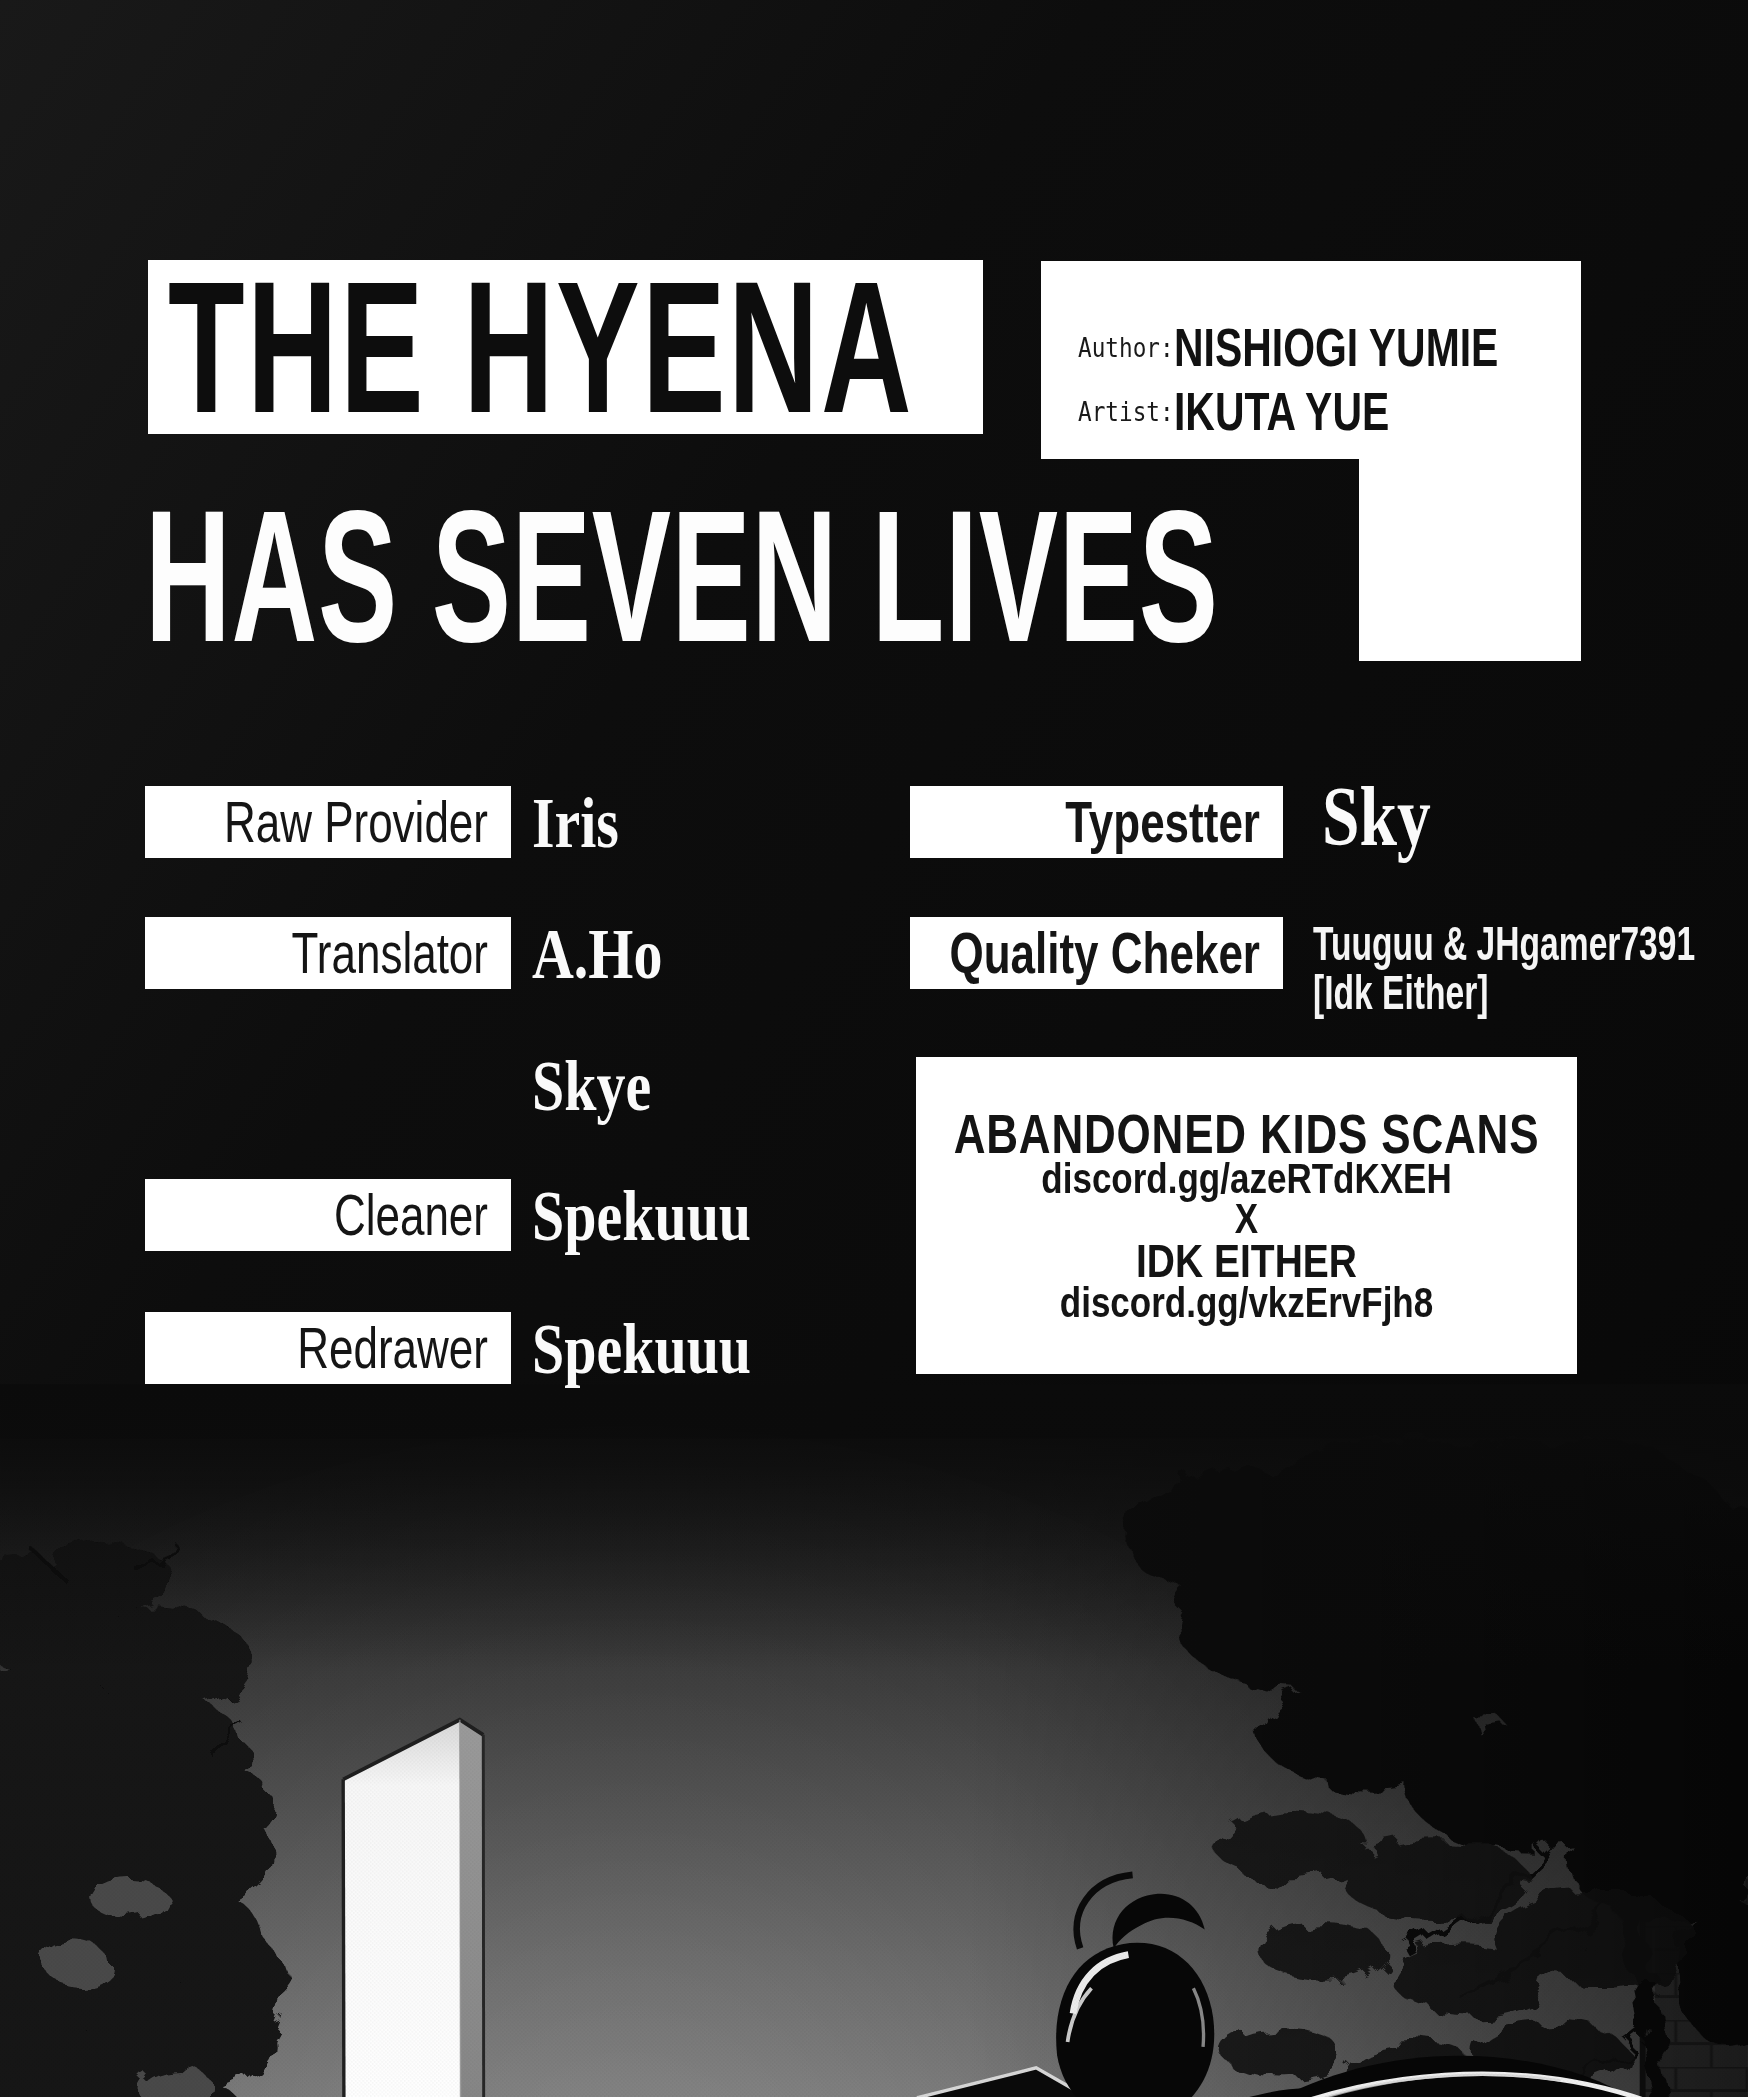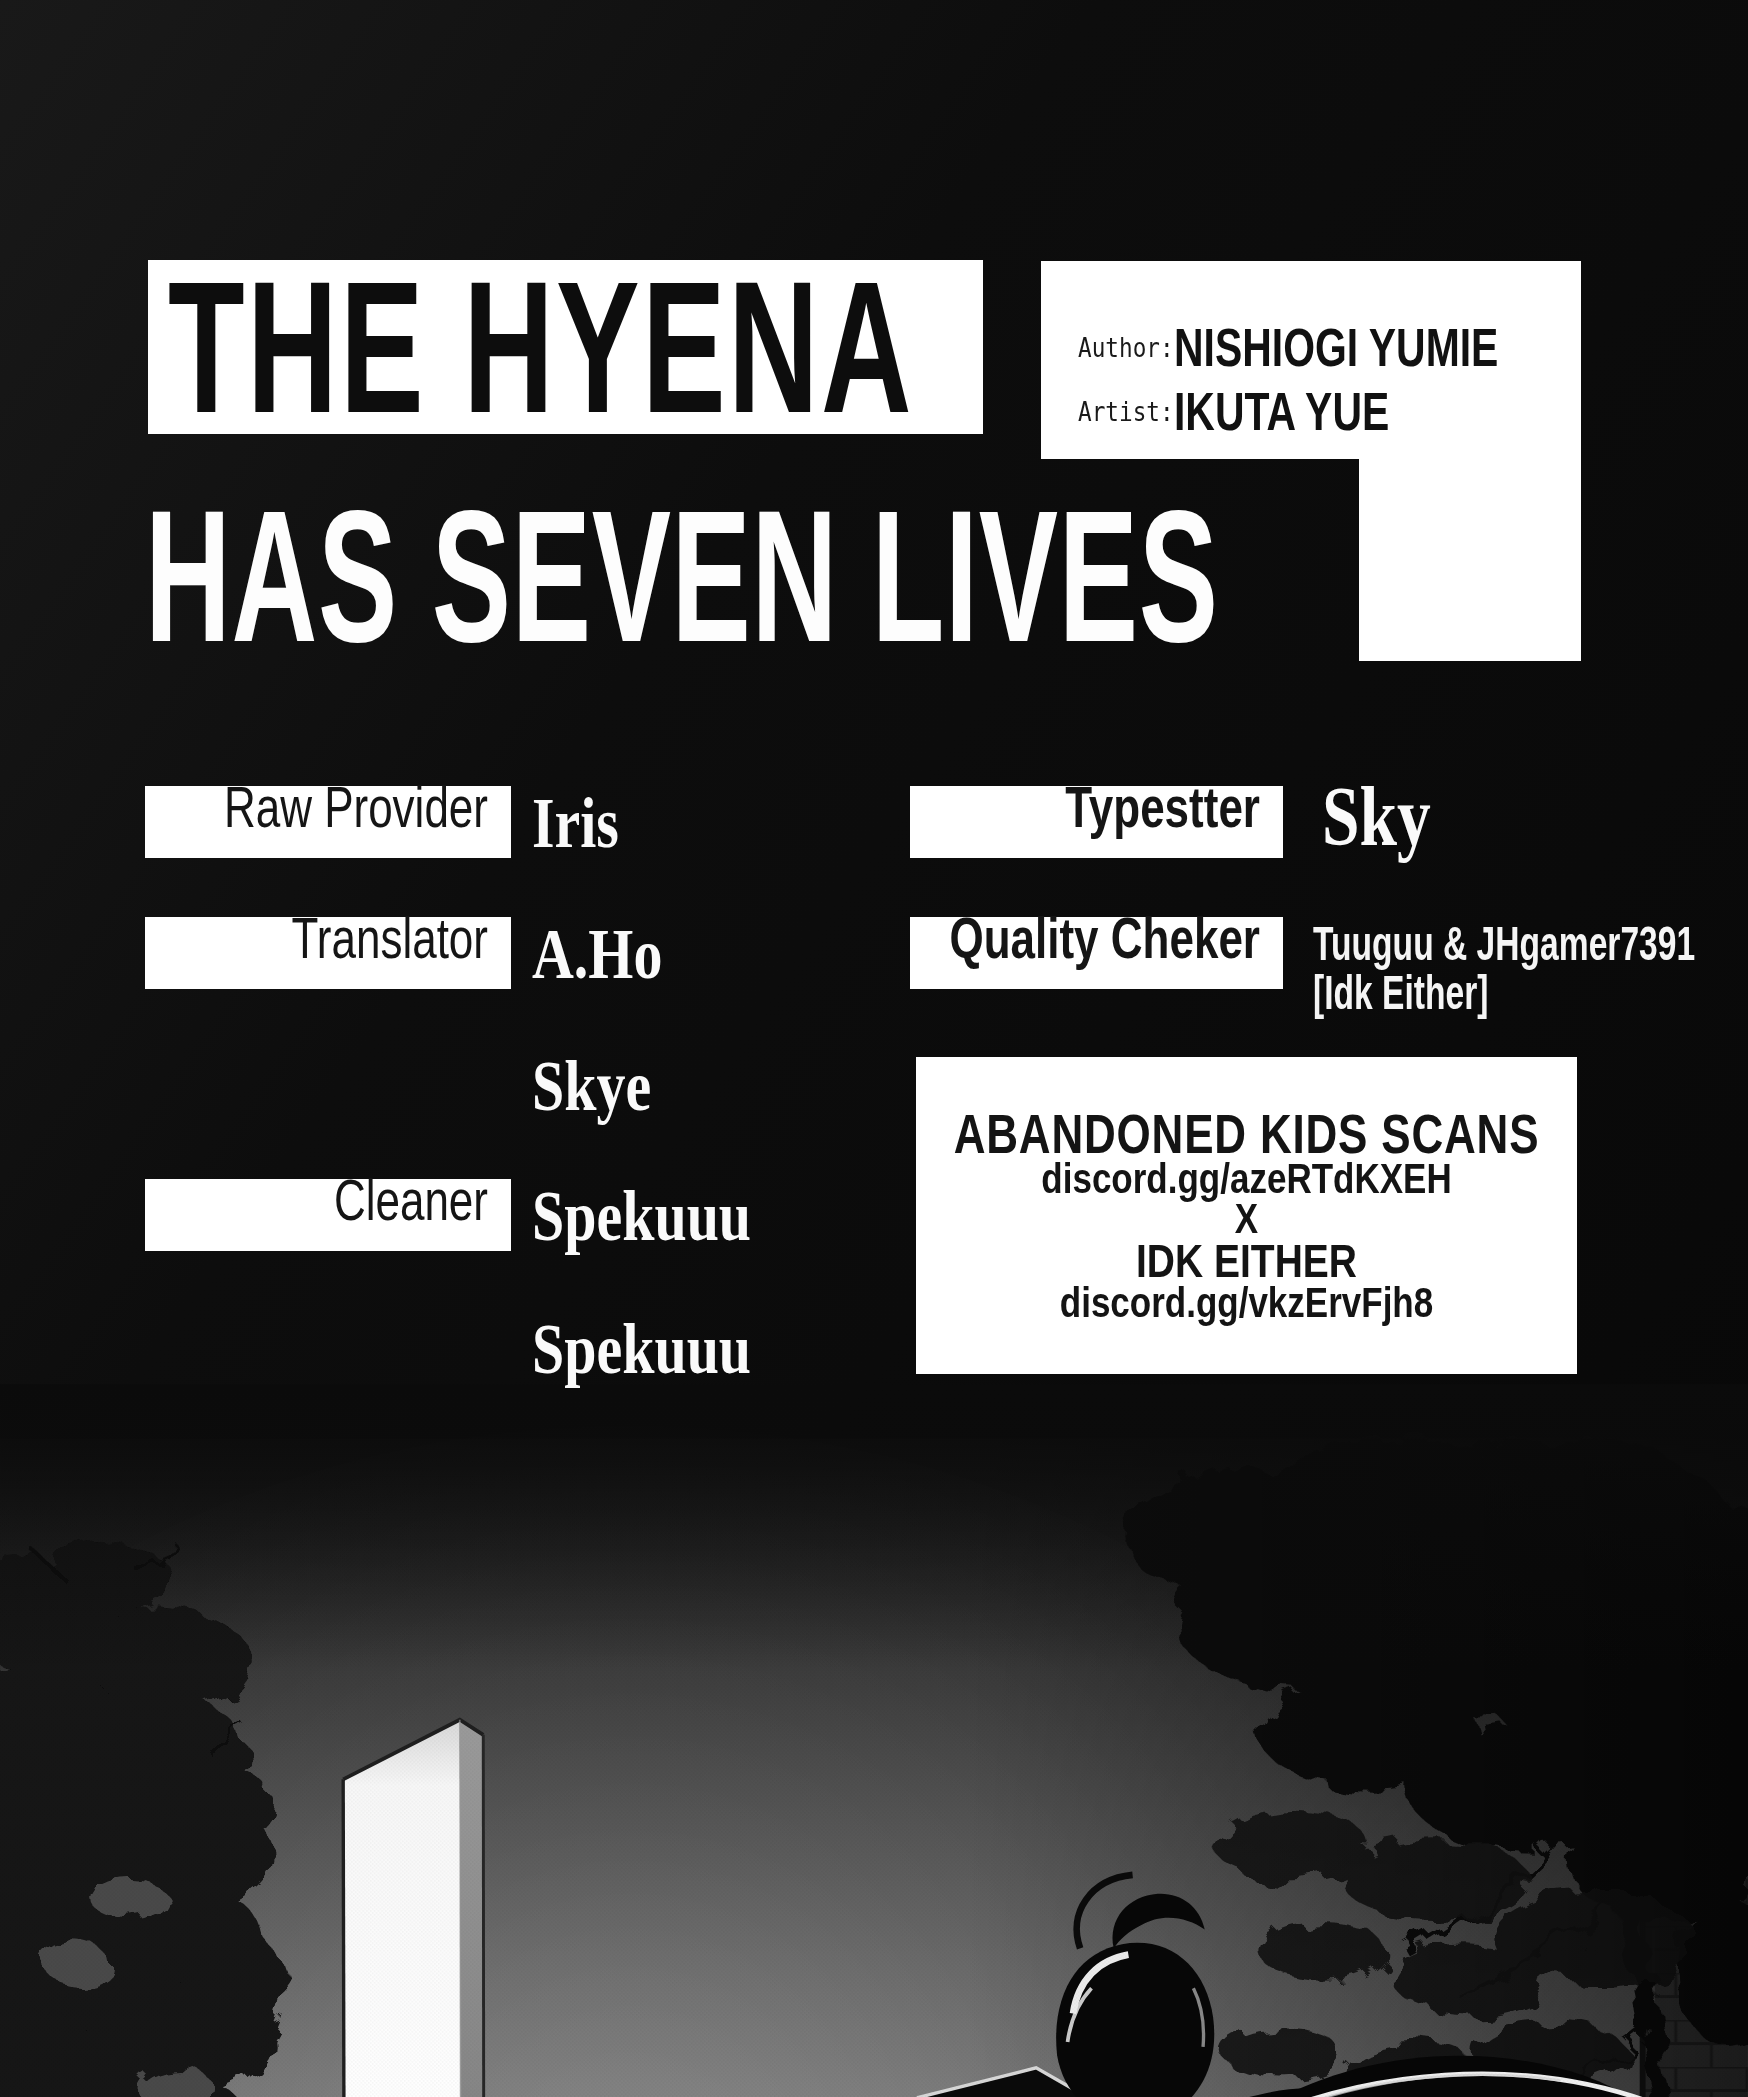--- a/index.html
+++ b/index.html
@@ -15,21 +15,21 @@
   
   .title-box{left:148px;top:260px;width:835px;height:174px;display:flex;align-items:center;padding-left:20px;box-sizing:border-box;}
   .title-text{font-size:132px;font-weight:900;letter-spacing:2.5px;color:#0d0d0d;transform:scale(0.95,1.42);transform-origin:left center;white-space:nowrap;}
   .subtitle{left:145px;top:469px;color:#fdfdfd;font-size:132px;font-weight:900;letter-spacing:0.8px;transform:scale(0.90,1.42);transform-origin:left top;white-space:nowrap;}
   .author-box{left:1041px;top:261px;width:540px;height:198px;display:flex;flex-direction:column;justify-content:flex-end;gap:14.3px;padding:0 0 22px 37px;box-sizing:border-box;}
   .byline-row{display:flex;align-items:center;}
   .byline-label{font-family:"DejaVu Sans Mono",monospace;font-size:22.7px;color:#1a1a1a;transform:scaleY(1.15);}
   .byline-name{font-size:44px;font-weight:800;color:#111;transform:scale(0.93,1.22);transform-origin:left center;white-space:nowrap;}
   .right-bar{left:1359px;top:455px;width:222px;height:206px;}
   
-  .role-box{width:366px;height:72px;display:flex;}
+  .role-box{width:366px;height:72px;display:flex;align-items:center;}
   .role-box.l{left:145px;}
   .role-box.r{left:910px;width:373px;font-weight:bold;}
   .role-text{display:block;width:100%;text-align:right;padding-right:23px;box-sizing:border-box;font-size:44px;color:#151515;transform:scaleY(1.32);white-space:nowrap;}
   .value{position:absolute;height:72px;display:flex;align-items:flex-end;font-family:Liberation Serif, serif;}
   .value-text{font-size:61px;font-weight:800;color:#fafafa;transform:scale(0.95,1.18);transform-origin:left center;white-space:nowrap;}
   .value-text.big{font-size:71px;}
   .qc-value{position:absolute;left:1313px;top:917px;padding-top:3.4px;}
   .qc-line{font-size:40px;font-weight:800;color:#f5f5f5;transform:scale(0.84,1.18);transform-origin:left center;white-space:nowrap;line-height:49px;}
   
   .group-box{left:916px;top:1057px;width:661px;height:317px;display:flex;flex-direction:column;align-items:center;justify-content:center;padding:12.6px 8.4px;box-sizing:border-box;color:#141414;}
@@ -361,20 +361,23 @@
     <span class="value-text">Skye</span>
   </div>
 
   <div class="whitebox role-box l" style="top:1179px">
     <span class="role-text">Cleaner</span>
   </div>
   <div class="value" style="left:532px;top:1179px">
     <span class="value-text">Spekuuu</span>
   </div>
 
+  <div class="whitebox role-box l" style="top:1312px">
+    <span class="role-text">Redrawer</span>
+  </div>
   <div class="value" style="left:532px;top:1312px">
     <span class="value-text">Spekuuu</span>
   </div>
 
   <div class="whitebox role-box r" style="top:786px">
     <span class="role-text">Typestter</span>
   </div>
   <div class="value" style="left:1322px;top:786px">
     <span class="value-text big">Sky</span>
   </div>

